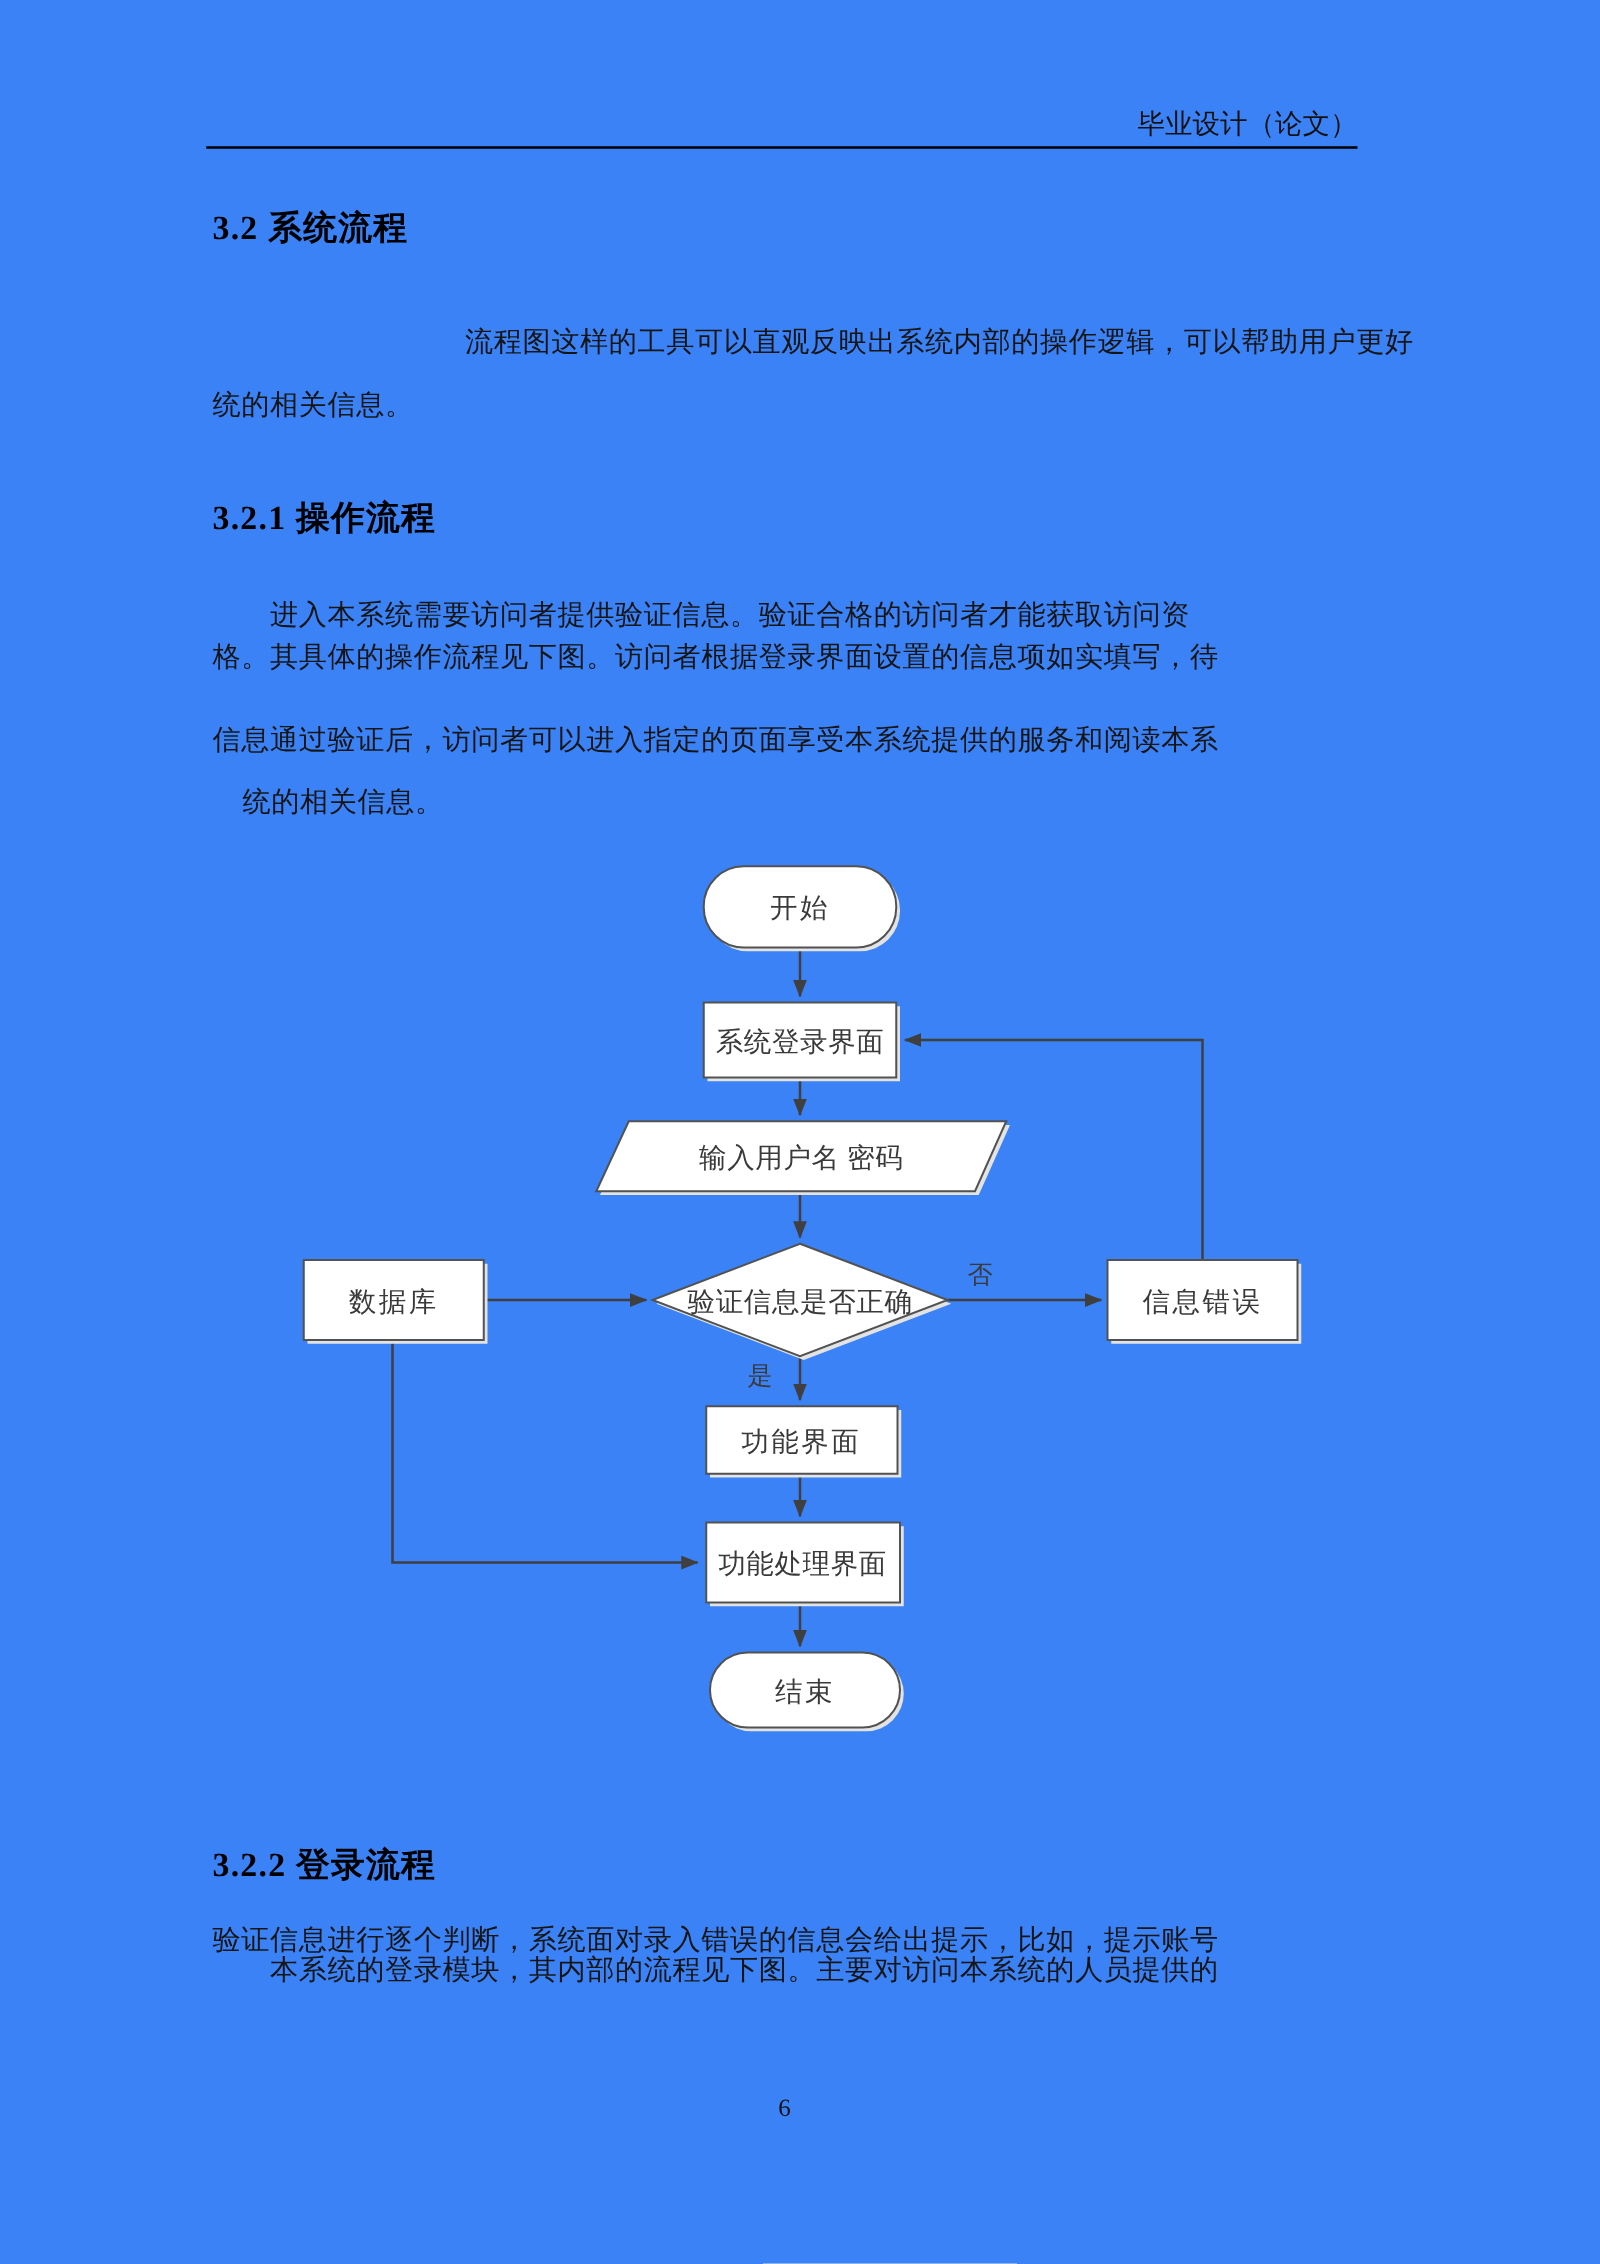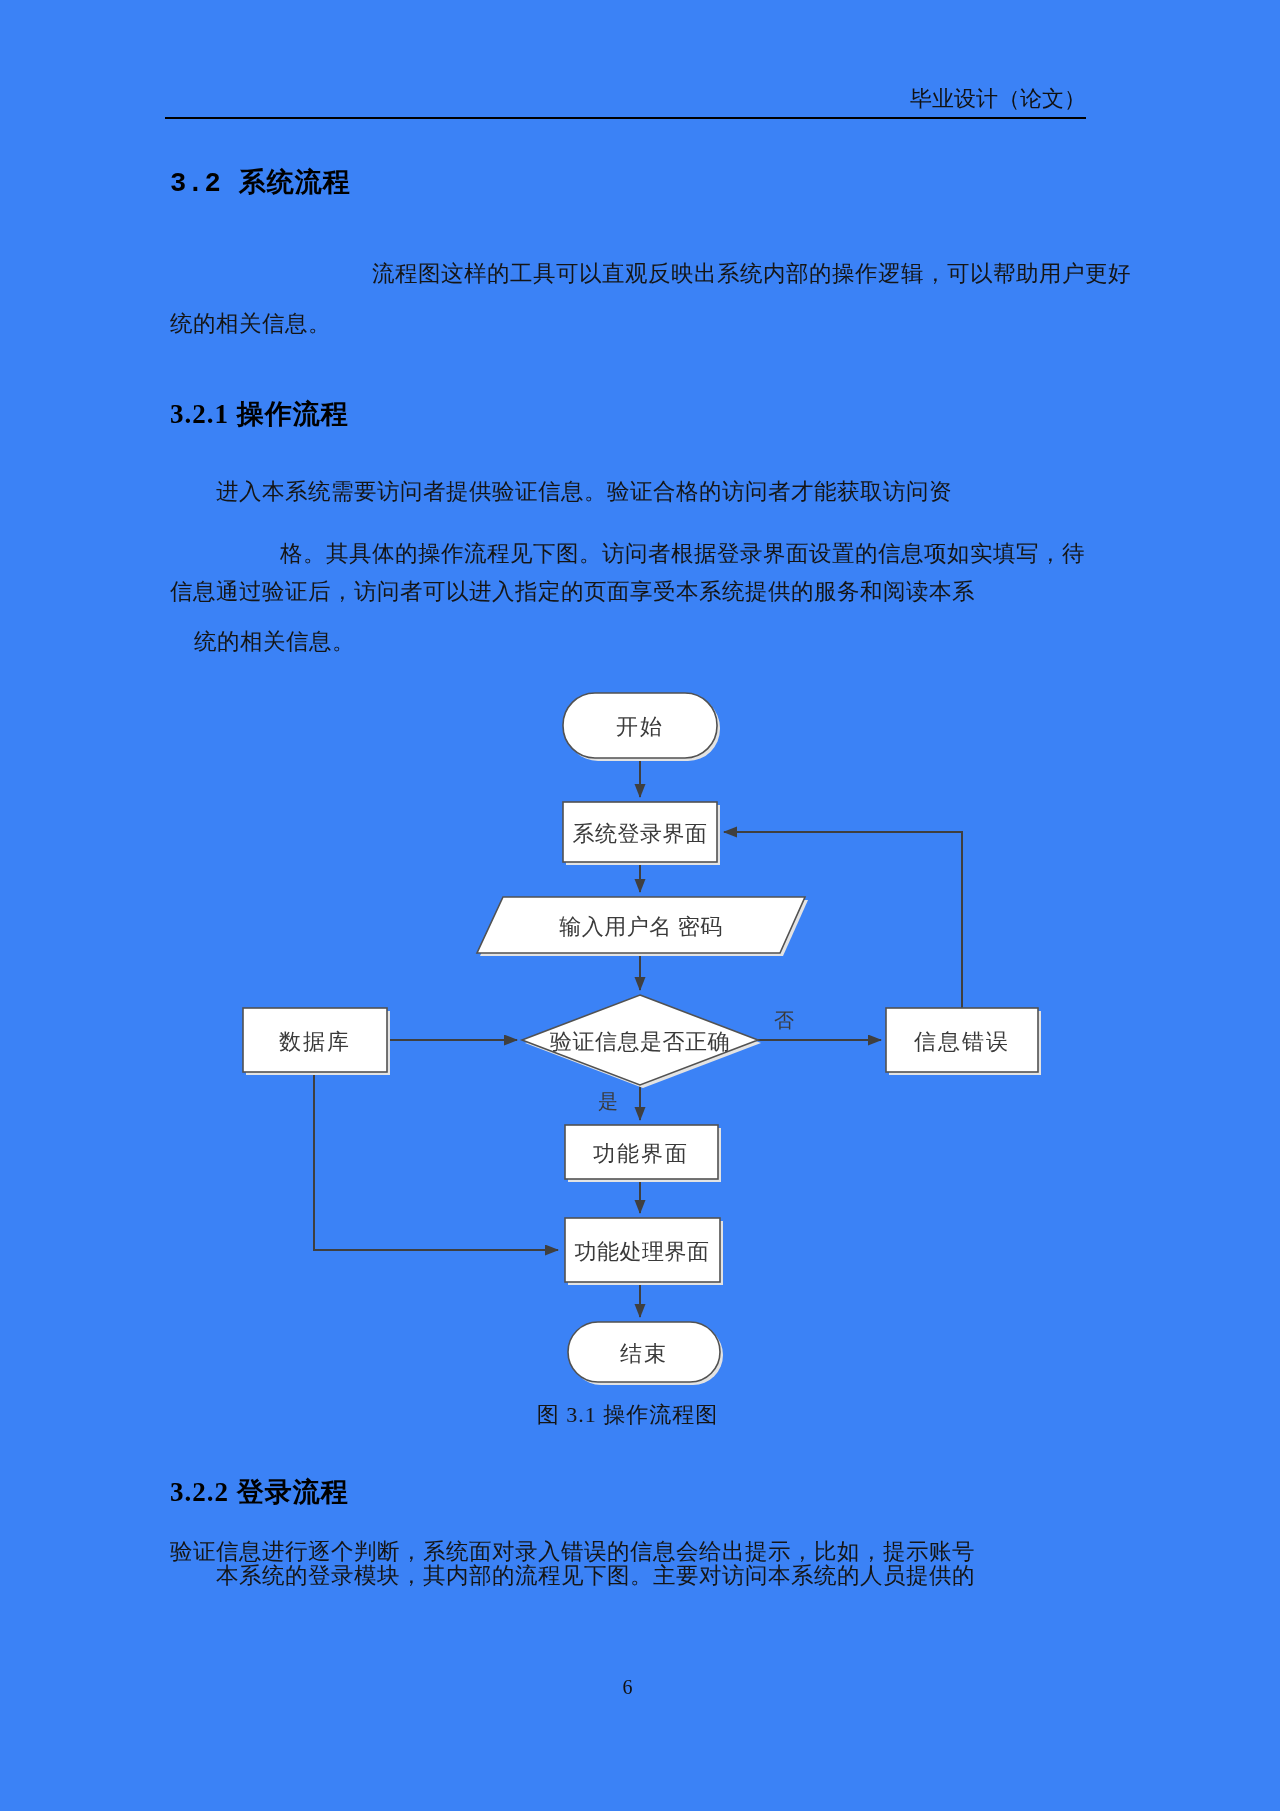--- a/index.html
+++ b/index.html
@@ -49,29 +49,29 @@
   svg text.small{font-size:20px;letter-spacing:0;}
 </style>
 </head>
 <body>
 
 <div class="page">
 
   <div class="hdr-text">毕业设计（论文）</div>
   <div class="hdr-rule"></div>
 
-  <div class="h1" style="top:164px;font-family:Liberation Mono, monospace;">3.2 系统流程</div>
+  <div class="h1" style="top:164px;">3.2 系统流程</div>
 
   <div class="bodyline indent" style="top:258px;text-align:right;">流程图这样的工具可以直观反映出系统内部的操作逻辑，可以帮助用户更好</div>
   <div class="bodyline" style="top:308px;">统的相关信息。</div>
 
   <div class="h1" style="top:396px;">3.2.1 操作流程</div>
 
   <div class="bodyline indent" style="top:476px;">进入本系统需要访问者提供验证信息。验证合格的访问者才能获取访问资</div>
-  <div class="bodyline" style="top:538px;text-align:right;">格。其具体的操作流程见下图。访问者根据登录界面设置的信息项如实填写，待</div>
+  <div class="bodyline" style="top:510px;">格。其具体的操作流程见下图。访问者根据登录界面设置的信息项如实填写，待</div>
   <div class="bodyline" style="top:576px;">信息通过验证后，访问者可以进入指定的页面享受本系统提供的服务和阅读本系</div>
   <div class="bodyline" style="top:626px;margin-left:24px;">统的相关信息。</div>
 
   <div class="figwrap">
     <svg width="880" height="712" viewBox="0 0 880 712">
       <defs>
         <marker id="arr" markerUnits="userSpaceOnUse" markerWidth="15" markerHeight="12" refX="13" refY="5.5" orient="auto">
           <path d="M0,0 L14,5.5 L0,11 Z" fill="#3f3f3f"></path>
         </marker>
       </defs>
@@ -121,21 +121,20 @@
       <rect x="368" y="541" width="155" height="64" fill="#e3e3e3" stroke="none"></rect>
       <rect x="365" y="538" width="155" height="64" fill="#ffffff" stroke="#525252" stroke-width="1.6"></rect>
       <text x="442" y="571" class="tight" text-anchor="middle" dominant-baseline="central">功能处理界面</text>
 
       <rect x="371" y="645" width="152" height="60" rx="30" fill="#e3e3e3" stroke="none"></rect>
       <rect x="368" y="642" width="152" height="60" rx="30" fill="#ffffff" stroke="#525252" stroke-width="1.6"></rect>
       <text x="444" y="673" text-anchor="middle" dominant-baseline="central">结束</text>
     </svg>
   </div>
 
-  <div class="caption">图 3.1 操作流程图</div>
 
   <div class="h1" style="top:1474px;">3.2.2 登录流程</div>
 
   <div class="bodyline indent" style="top:1560px;">本系统的登录模块，其内部的流程见下图。主要对访问本系统的人员提供的</div>
   <div class="bodyline" style="top:1536px;">验证信息进行逐个判断，系统面对录入错误的信息会给出提示，比如，提示账号</div>
 
   <div class="pagenum">6</div>
 
 </div>
 

